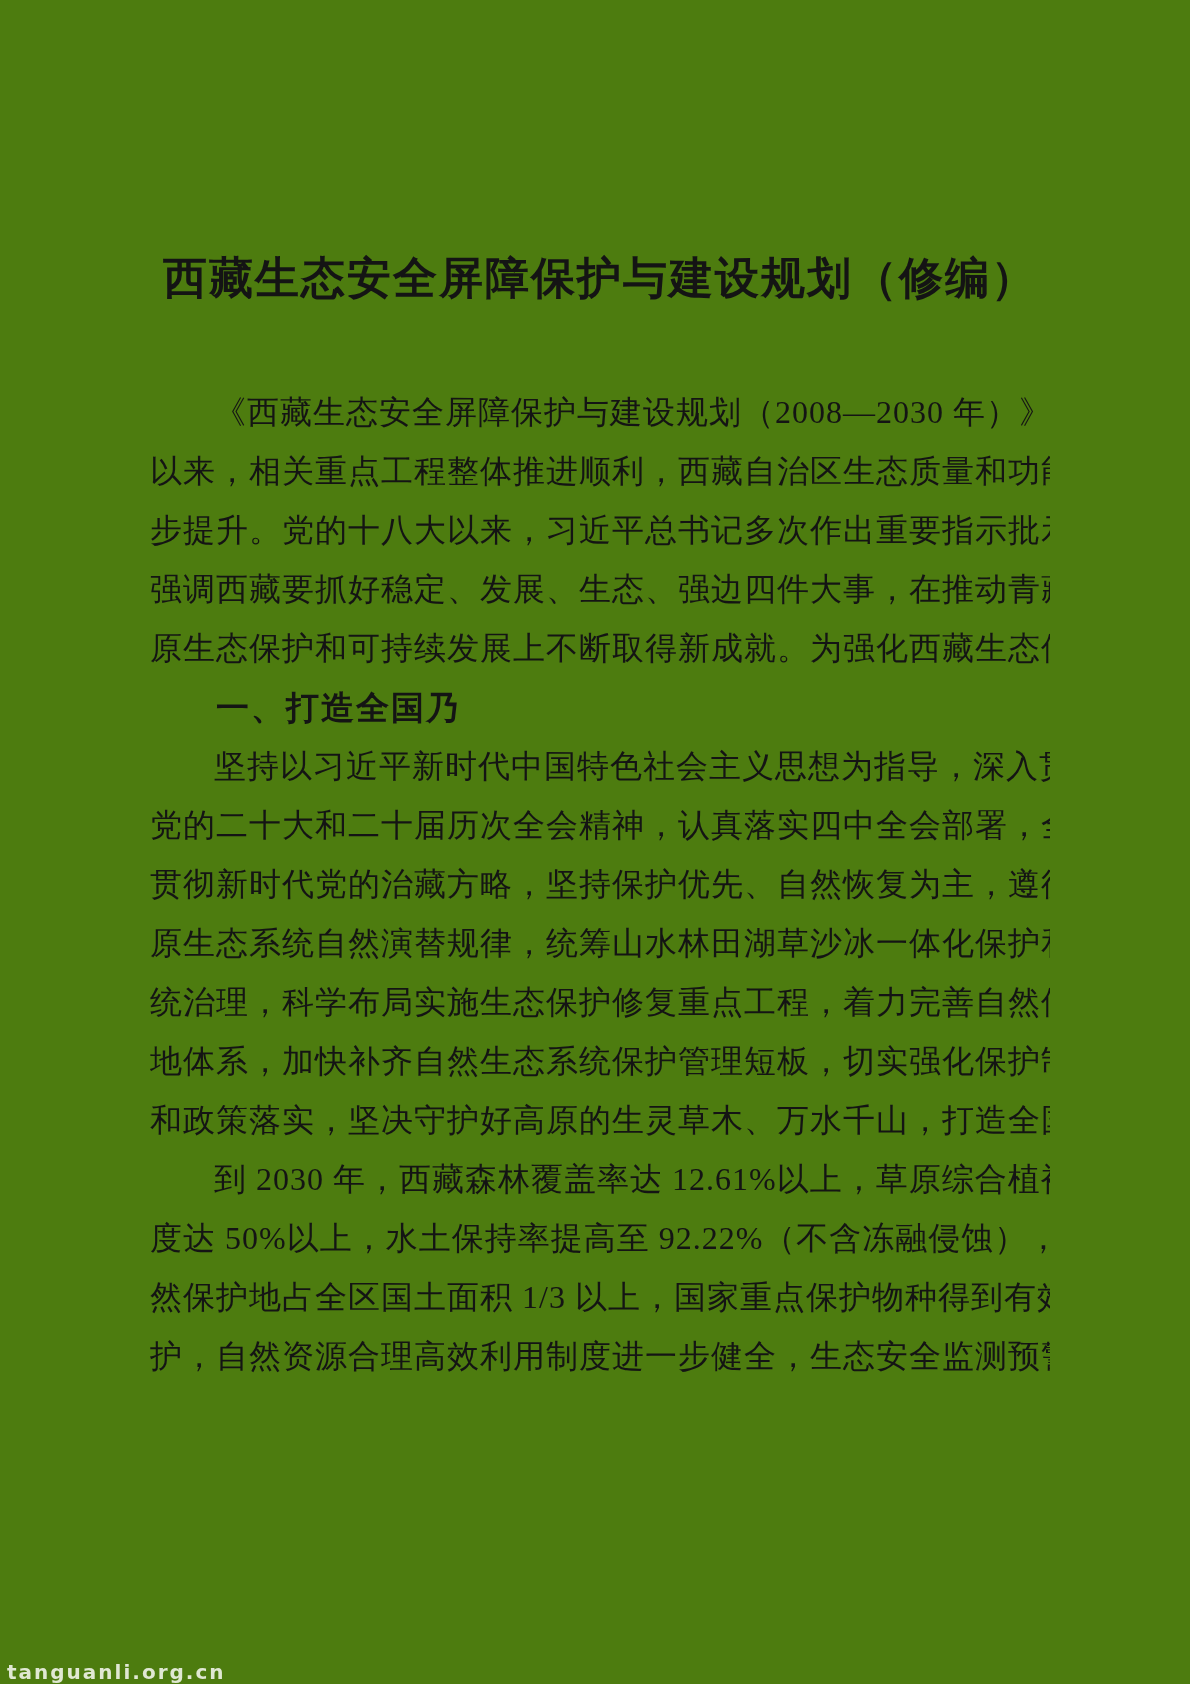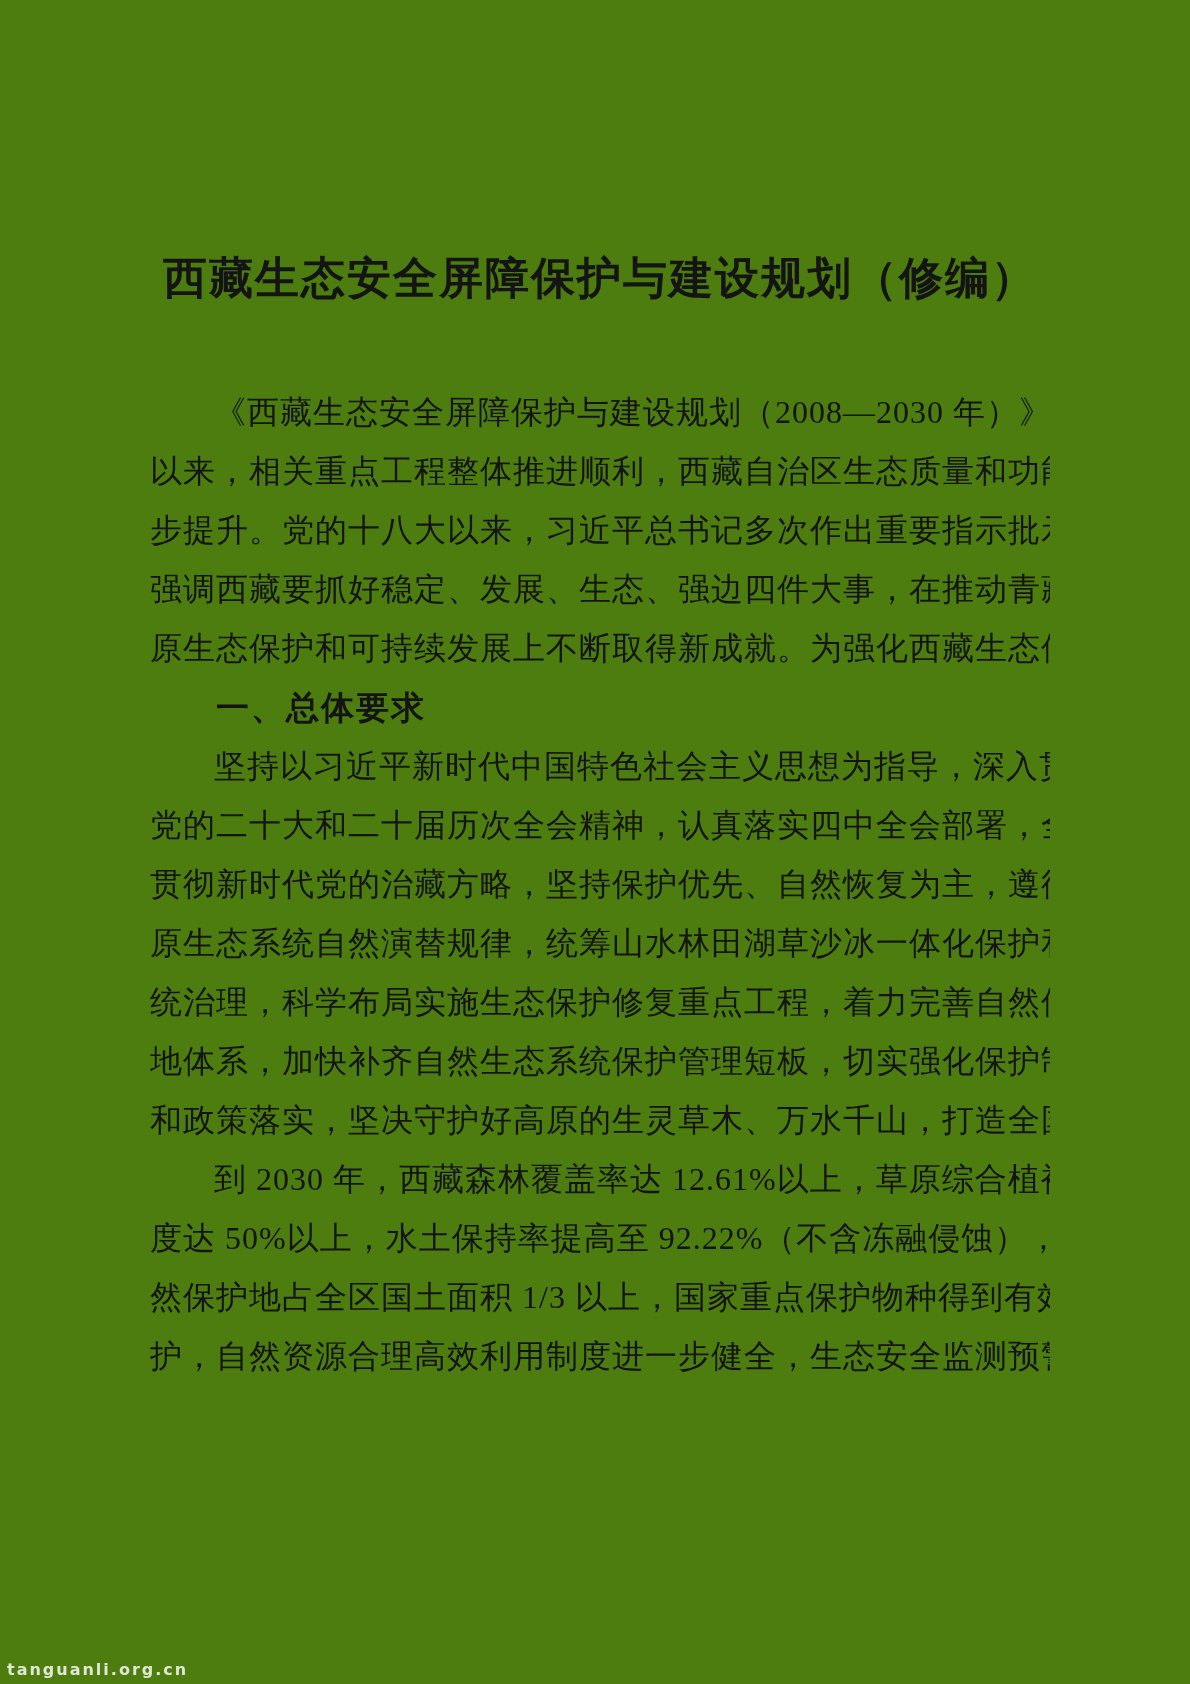--- a/index.html
+++ b/index.html
@@ -60,42 +60,42 @@
     text-align-last: left;
     text-indent: 2em;
     letter-spacing: 2px;
   }
   .watermark {
     position: absolute;
     left: 7px;
     top: 1660px;
     font-family: "DejaVu Sans", "Liberation Sans", sans-serif;
     font-weight: 700;
-    font-size: 16px;
+    font-size: 20px;
     letter-spacing: 2px;
     color: #e0e8d3;
     white-space: nowrap;
   }
 </style>
 </head>
 <body>
 
 <div class="page">
 
   <div class="doc-title">西藏生态安全屏障保护与建设规划（修编）</div>
 
   <div class="content">
 
     <div class="line indent">《西藏生态安全屏障保护与建设规划（2008—2030 年）》实施</div>
     <div class="line">以来，相关重点工程整体推进顺利，西藏自治区生态质量和功能稳</div>
     <div class="line">步提升。党的十八大以来，习近平总书记多次作出重要指示批示，</div>
     <div class="line">强调西藏要抓好稳定、发展、生态、强边四件大事，在推动青藏高</div>
     <div class="line">原生态保护和可持续发展上不断取得新成就。为强化西藏生态保护</div>
 
-    <div class="line heading">一、总体要求</div>
+    <div class="line heading">一、打造全国乃</div>
 
     <div class="line indent">坚持以习近平新时代中国特色社会主义思想为指导，深入贯彻</div>
     <div class="line">党的二十大和二十届历次全会精神，认真落实四中全会部署，全面</div>
     <div class="line">贯彻新时代党的治藏方略，坚持保护优先、自然恢复为主，遵循高</div>
     <div class="line">原生态系统自然演替规律，统筹山水林田湖草沙冰一体化保护和系</div>
     <div class="line">统治理，科学布局实施生态保护修复重点工程，着力完善自然保护</div>
     <div class="line">地体系，加快补齐自然生态系统保护管理短板，切实强化保护制度</div>
     <div class="line">和政策落实，坚决守护好高原的生灵草木、万水千山，打造全国乃</div>
 
     <div class="line indent">到 2030 年，西藏森林覆盖率达 12.61%以上，草原综合植被盖</div>

